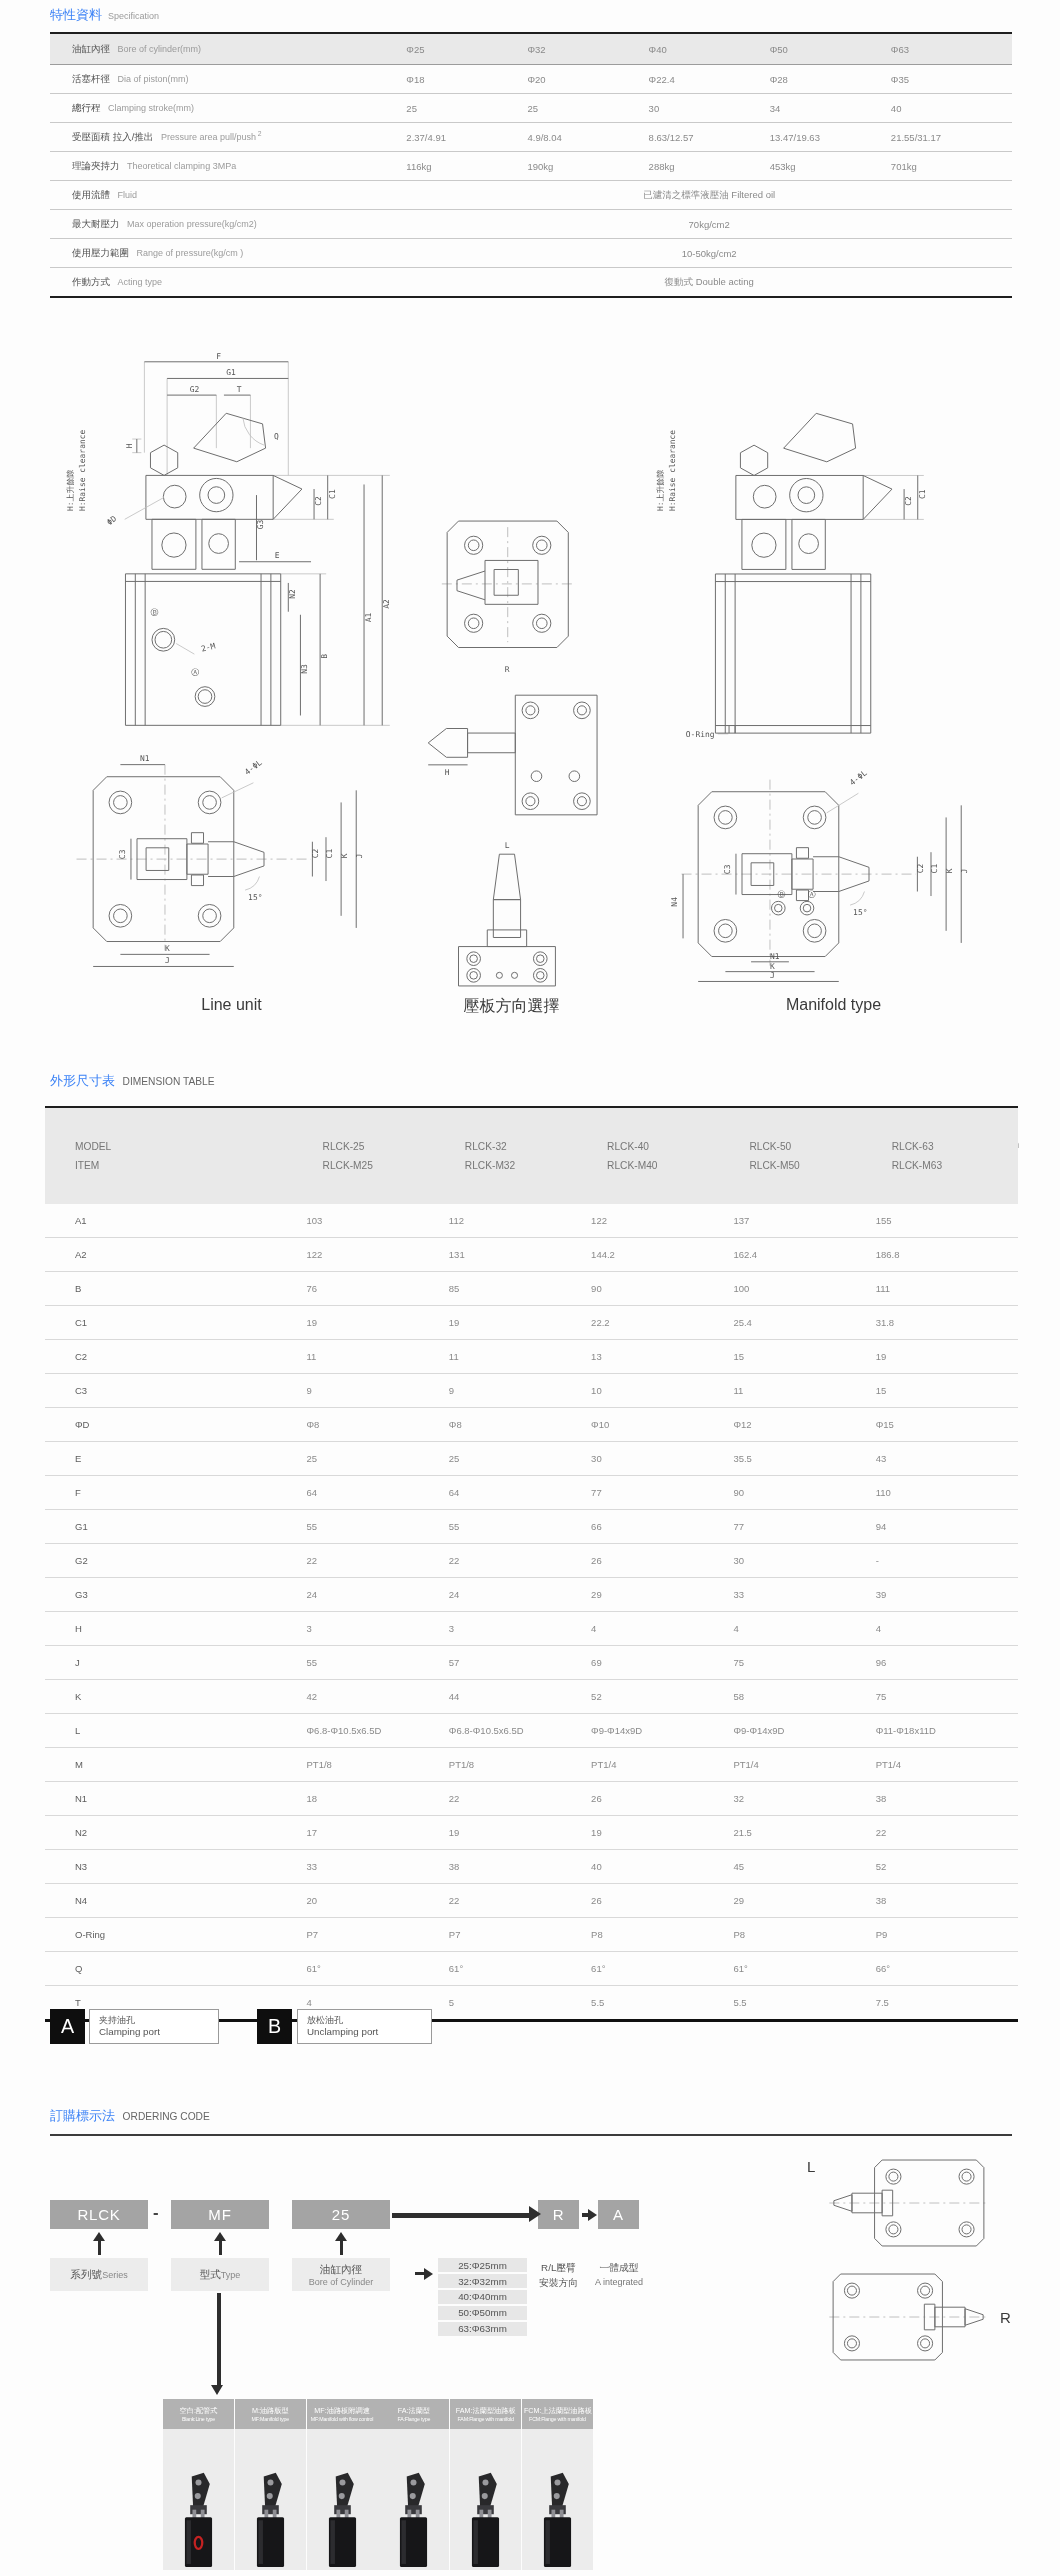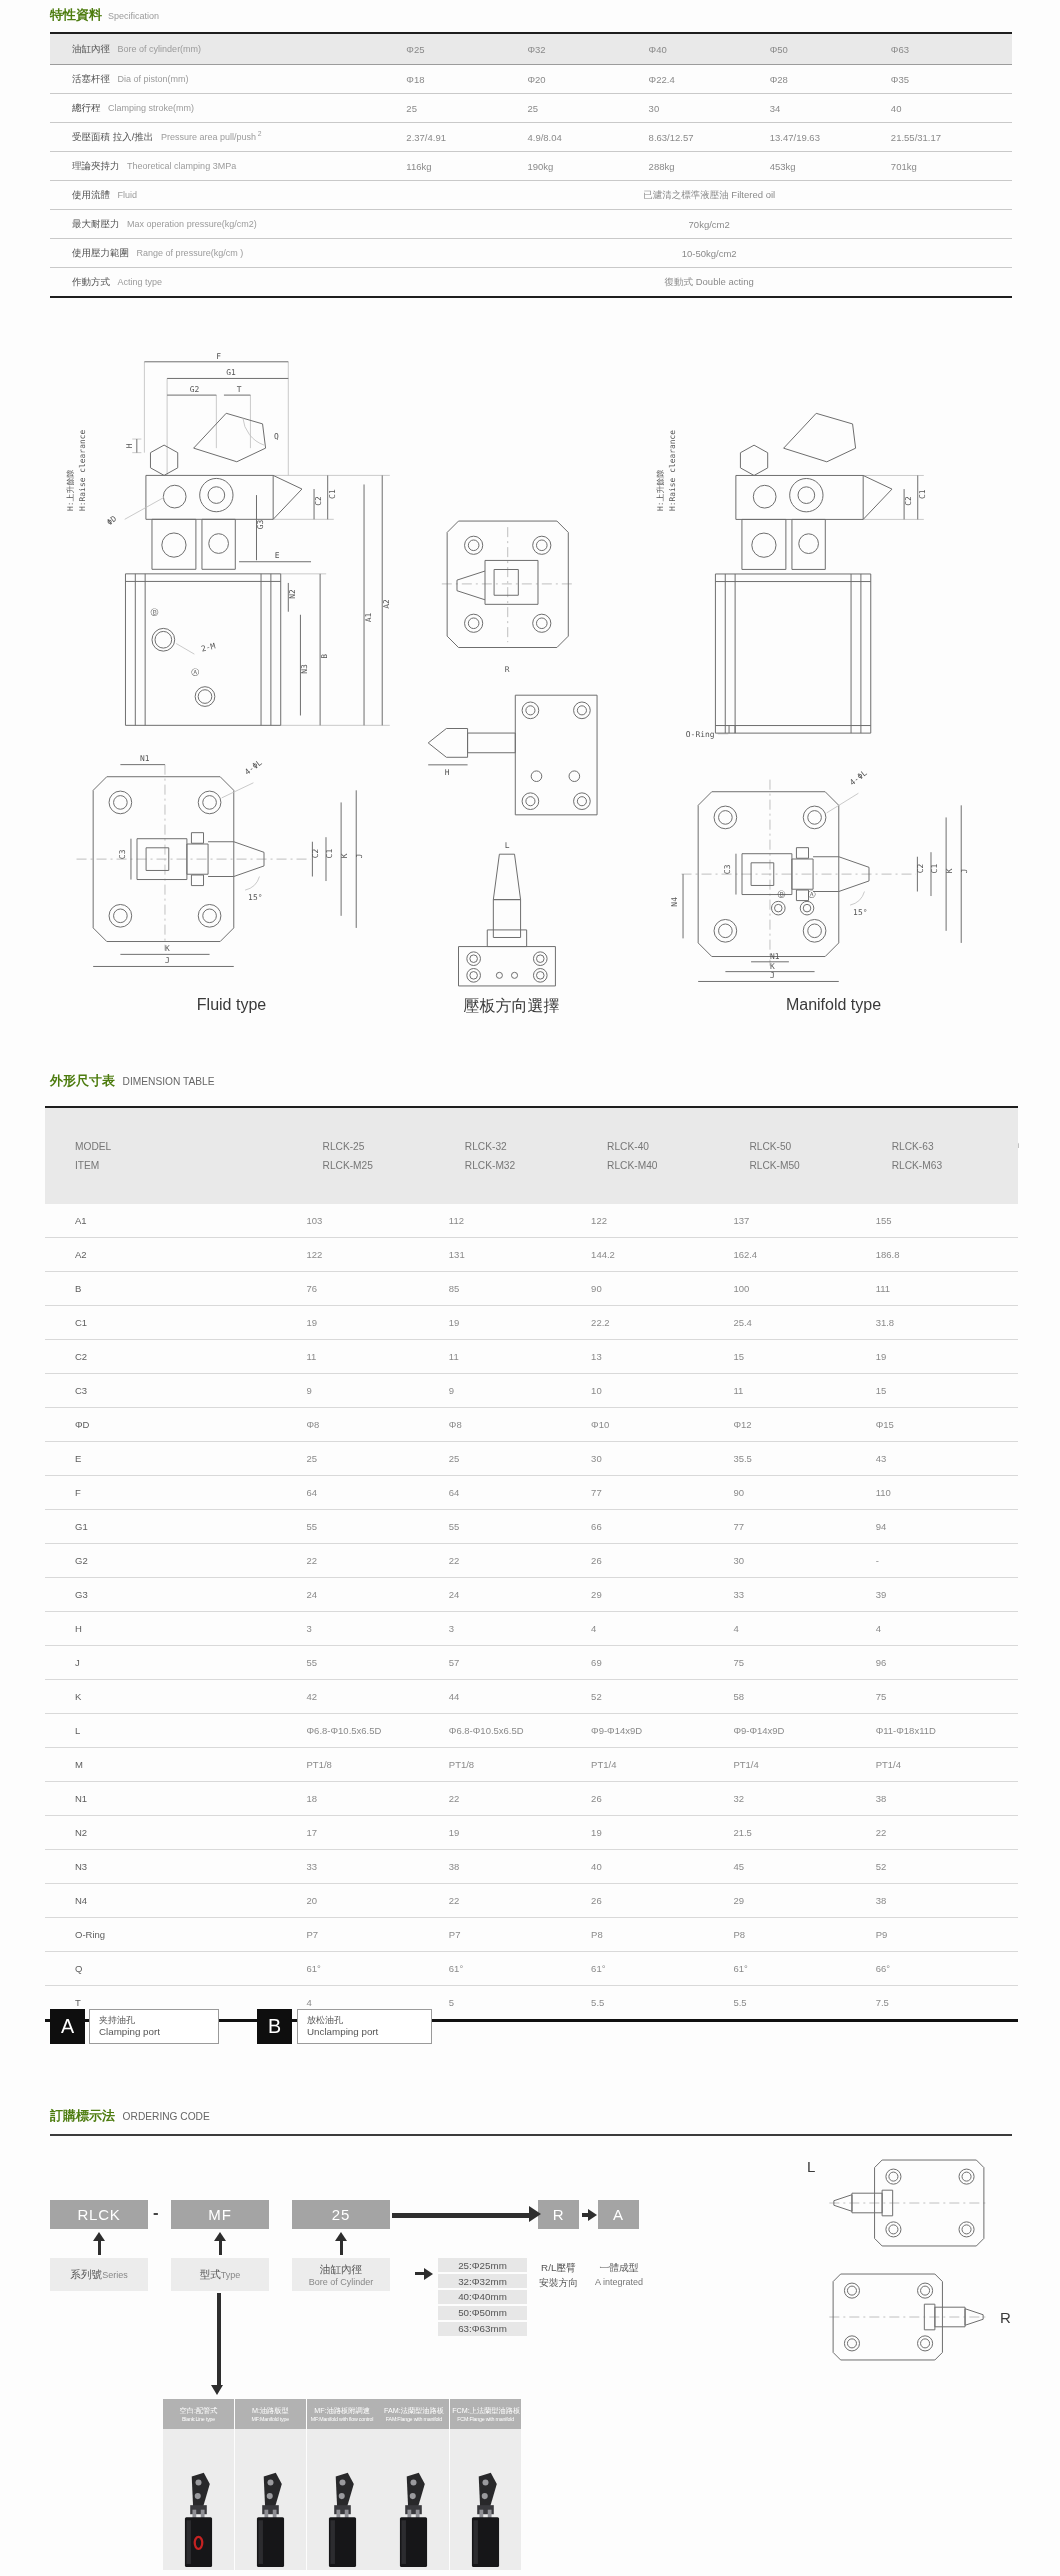--- a/index.html
+++ b/index.html
@@ -1,21 +1,21 @@
 <!DOCTYPE html>
 <html style="font-size:12px"><head>
 <meta charset="utf-8">
 <style>
   html,body{margin:0;padding:0;background:#fff}
   .page{position:relative;width:1060px;height:2576px;background:#fdfdfd;
         font-family:"Liberation Sans",sans-serif;overflow:hidden;color:#444}
 
   
   .sec-title{position:absolute;left:50px;white-space:nowrap}
-  .t-zh{font-size:13px;font-weight:bold;color:#4d7c0f}
+  .t-zh{font-size:13px;font-weight:normal;color:#3b82f6}
   .t-en{font-size:9px;color:#9b9b9b;margin-left:6px}
   .t-en2{font-size:10.2px;color:#666;margin-left:7.6px}
   .unit{position:absolute;left:871px;top:1138px;width:148px;text-align:right;
         font-size:10.2px;color:#4a4a4a}
 
   
   #spec-table{position:absolute;left:50px;top:32px;width:962px;border-collapse:collapse;
               border-top:2.3px solid #1e1e1e;border-bottom:2.3px solid #1e1e1e;table-layout:fixed}
   #spec-table td{border-bottom:0.8px solid #c9c9c9;font-size:9.5px;color:#8a8a8a;height:28px;padding:0}
   #spec-table tr.shaded{background:#e9e9e9}
@@ -360,21 +360,21 @@
       <text x="397" y="146" transform="rotate(-90 397 146)" class="cad">J</text>
       <text x="247" y="201" class="cad">15°</text>
       <text x="14" y="190" transform="rotate(-90 14 190)" class="cad">N4</text>
       <text x="147" y="177" class="cad">Ⓑ</text>
       <text x="187" y="177" class="cad">Ⓐ</text>
       <text x="137" y="259" class="cad">N1</text>
       <text x="137" y="272" class="cad">K</text>
       <text x="137" y="285" class="cad">J</text>
     </svg>
 
-  <div class="cap" style="left:148px;top:996px">Fluid type</div>
+  <div class="cap" style="left:148px;top:996px">Line unit</div>
   <div class="cap" style="left:428px;top:996px">壓板方向選擇</div>
   <div class="cap" style="left:750px;top:996px">Manifold type</div>
 
   <div class="sec-title" style="top:1072px">
     <span class="t-zh">外形尺寸表</span><span class="t-en2">DIMENSION TABLE</span>
   </div>
   <div class="unit">单位（unit）:mm</div>
   <table id="dim-table">
     <colgroup>
         <col style="width:261px">
@@ -769,49 +769,67 @@
             <rect x="36" y="44" width="22" height="12" fill="#3a3a3e"></rect>
             <rect x="39" y="50" width="5" height="12" fill="#8f8f94"></rect>
             <rect x="50" y="50" width="5" height="12" fill="#8f8f94"></rect>
             <rect x="29" y="60" width="36" height="66" rx="2" fill="#161618"></rect>
             <rect x="31" y="64" width="6" height="58" fill="#2c2c2f"></rect>
           </svg>
         </div>
       </div>
       <div class="card">
         <div class="card-h">
-          <div class="czh">FAM:法蘭型油路板</div>
-          <div class="cen">FAM:Flange with manifold</div>
+          <div class="czh">FA:法蘭型</div>
+          <div class="cen">FA:Flange type</div>
         </div>
         <div class="card-p">
           <svg viewBox="0 0 94 130" width="71" height="98">
             <polygon points="38,6 54,1 62,16 52,50 40,50" fill="#28282a"></polygon>
             <circle cx="47" cy="14" r="4" fill="#9a9a9e"></circle>
             <circle cx="46" cy="32" r="4" fill="#9a9a9e"></circle>
             <rect x="36" y="44" width="22" height="12" fill="#3a3a3e"></rect>
             <rect x="39" y="50" width="5" height="12" fill="#8f8f94"></rect>
             <rect x="50" y="50" width="5" height="12" fill="#8f8f94"></rect>
             <rect x="29" y="60" width="36" height="66" rx="2" fill="#161618"></rect>
             <rect x="31" y="64" width="6" height="58" fill="#2c2c2f"></rect>
           </svg>
         </div>
       </div>
       <div class="card">
         <div class="card-h">
-          <div class="czh">FCM:上法蘭型油路板</div>
-          <div class="cen">FCM:Flange with manifold</div>
+          <div class="czh">FAM:法蘭型油路板</div>
+          <div class="cen">FAM:Flange with manifold</div>
         </div>
         <div class="card-p">
           <svg viewBox="0 0 94 130" width="71" height="98">
             <polygon points="38,6 54,1 62,16 52,50 40,50" fill="#28282a"></polygon>
             <circle cx="47" cy="14" r="4" fill="#9a9a9e"></circle>
             <circle cx="46" cy="32" r="4" fill="#9a9a9e"></circle>
             <rect x="36" y="44" width="22" height="12" fill="#3a3a3e"></rect>
             <rect x="39" y="50" width="5" height="12" fill="#8f8f94"></rect>
             <rect x="50" y="50" width="5" height="12" fill="#8f8f94"></rect>
             <rect x="29" y="60" width="36" height="66" rx="2" fill="#161618"></rect>
             <rect x="31" y="64" width="6" height="58" fill="#2c2c2f"></rect>
           </svg>
         </div>
       </div>
+      <div class="card">
+        <div class="card-h">
+          <div class="czh">FCM:上法蘭型油路板</div>
+          <div class="cen">FCM:Flange with manifold</div>
+        </div>
+        <div class="card-p">
+          <svg viewBox="0 0 94 130" width="71" height="98">
+            <polygon points="38,6 54,1 62,16 52,50 40,50" fill="#28282a"></polygon>
+            <circle cx="47" cy="14" r="4" fill="#9a9a9e"></circle>
+            <circle cx="46" cy="32" r="4" fill="#9a9a9e"></circle>
+            <rect x="36" y="44" width="22" height="12" fill="#3a3a3e"></rect>
+            <rect x="39" y="50" width="5" height="12" fill="#8f8f94"></rect>
+            <rect x="50" y="50" width="5" height="12" fill="#8f8f94"></rect>
+            <rect x="29" y="60" width="36" height="66" rx="2" fill="#161618"></rect>
+            <rect x="31" y="64" width="6" height="58" fill="#2c2c2f"></rect>
+          </svg>
+        </div>
+      </div>
     </div>
 </div>
 
 
 </body></html>

